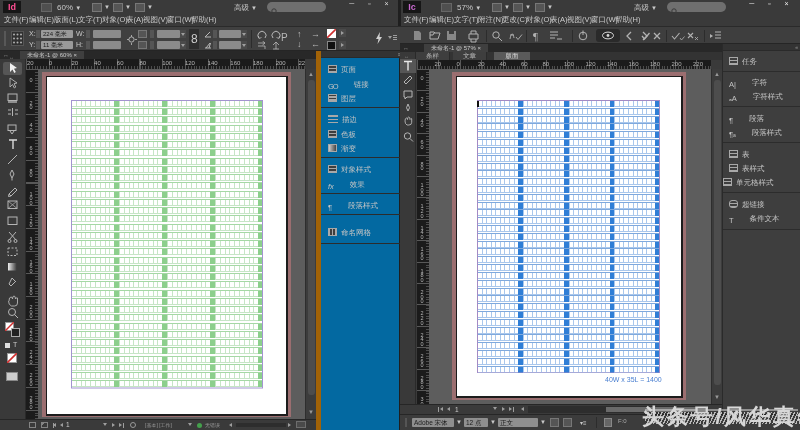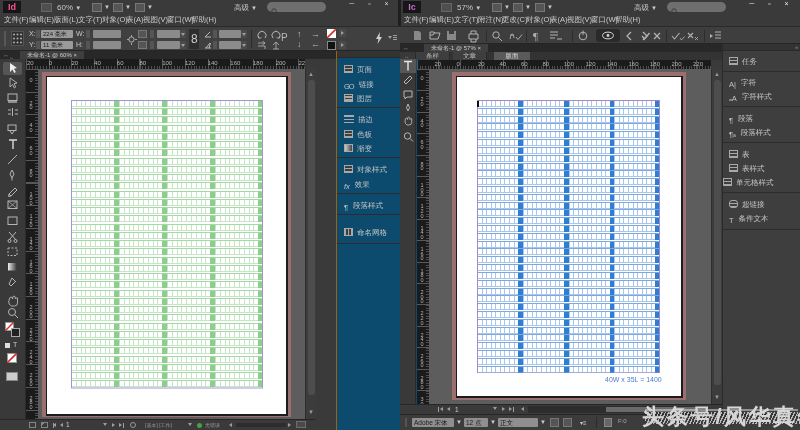--- a/index.html
+++ b/index.html
@@ -2,21 +2,21 @@
 <html><head><meta charset="utf-8">
 <style>
 *{margin:0;padding:0;box-sizing:border-box}
 html,body{width:800px;height:430px;overflow:hidden;background:#3a3a3a;font-family:"Liberation Sans",sans-serif}
 #root{position:absolute;left:0;top:0;width:800px;height:430px}
 .abs{position:absolute}
 .t{color:#c9c9c9;font-size:8px;white-space:nowrap}
 .rnum{position:absolute;color:#b5b5b5;font-size:6px;line-height:6px}
 .vnum{position:absolute;color:#b5b5b5;font-size:5.5px;line-height:4.6px;text-align:center;width:8px}
 .dockitem{position:absolute;color:#c4c4c4;font-size:7.5px;line-height:9px;white-space:nowrap}
-.dockitem .ic{display:inline-block;vertical-align:-2px;margin-right:5px}
+.dockitem .ic{display:inline-block;vertical-align:-2px;margin-right:16px}
 .sep{position:absolute;height:1px;background:#2c2c2c}
 .fld{position:absolute;background:#9a9a9a;border-radius:1px;color:#1c1c1c;font-size:6.5px;line-height:8px;padding-left:2px;overflow:hidden}
 .mi{color:#cccccc;font-size:7.5px;position:absolute;white-space:nowrap}
 .ticon{position:absolute;color:#b8b8b8;font-size:9px;line-height:10px;text-align:center}
 .trR{position:absolute;width:0;height:0;border-top:2.5px solid transparent;border-bottom:2.5px solid transparent;border-left:3.5px solid #9e9e9e}
 .trL{position:absolute;width:0;height:0;border-top:2.5px solid transparent;border-bottom:2.5px solid transparent;border-right:3.5px solid #9e9e9e}
 .trD{position:absolute;width:0;height:0;border-left:2.5px solid transparent;border-right:2.5px solid transparent;border-top:3.5px solid #9e9e9e}
 .dic{display:inline-block;width:9px;height:8px;border:1px solid #a8a8a8;vertical-align:-1px;margin-right:4px;background:linear-gradient(#3e3e3e 0 2px,#a8a8a8 2px 3px,#3e3e3e 3px 5px,#a8a8a8 5px 6px,#3e3e3e 6px)}
 </style></head>
 <body>
@@ -334,21 +334,21 @@
 
       </svg>
   </div>
 
   <div class="abs" style="left:305px;top:69px;width:11px;height:350px;background:#3c3c3c;border-left:1px solid #2e2e2e">
     <div class="abs" style="left:2px;top:2px;color:#999;font-size:6px">▲</div>
     <div class="abs" style="left:2px;top:340px;color:#999;font-size:6px">▼</div>
     <div class="abs" style="left:2px;top:11px;width:7px;height:315px;background:#4d4d4d;border-radius:3px"></div>
   </div>
 
-  <div class="abs" style="left:336px;top:51px;width:83px;height:379px;background:#0c4a6e;border-left:1px solid #a16207" id="ldock">
+  <div class="abs" style="left:316px;top:51px;width:83px;height:379px;background:#0369a1;border-left:5px solid #a16207" id="ldock">
     <div class="abs" style="left:0;top:0;width:83px;height:7px;background:#333;border-bottom:1px solid #2a2a2a">
       <span style="float:right;color:#999;font-size:5px;margin-right:3px;line-height:7px">≡</span>
     </div>
     <div class="dockitem" style="left:7px;top:14px"><span class="dic"></span>页面</div>
     <div class="dockitem" style="left:7px;top:29px"><span class="ic" style="letter-spacing:-1px">GO</span>链接</div>
     <div class="dockitem" style="left:7px;top:43px"><span class="dic" style="background:linear-gradient(#3e3e3e 0 1px,#a8a8a8 1px 3px,#3e3e3e 3px 4px,#a8a8a8 4px 6px,#3e3e3e 6px)"></span>图层</div>
     <div class="sep" style="left:0;top:56px;width:83px"></div>
     <div class="dockitem" style="left:7px;top:64px"><span class="dic" style="border:none;background:linear-gradient(#a8a8a8 0 2px,transparent 2px 4px,#a8a8a8 4px 5.5px,transparent 5.5px 7px,#a8a8a8 7px 8px);width:10px"></span>描边</div>
     <div class="dockitem" style="left:7px;top:79px"><span class="dic"></span>色板</div>
     <div class="dockitem" style="left:7px;top:93px"><span class="dic" style="background:linear-gradient(90deg,#ccc,#444)"></span>渐变</div>

